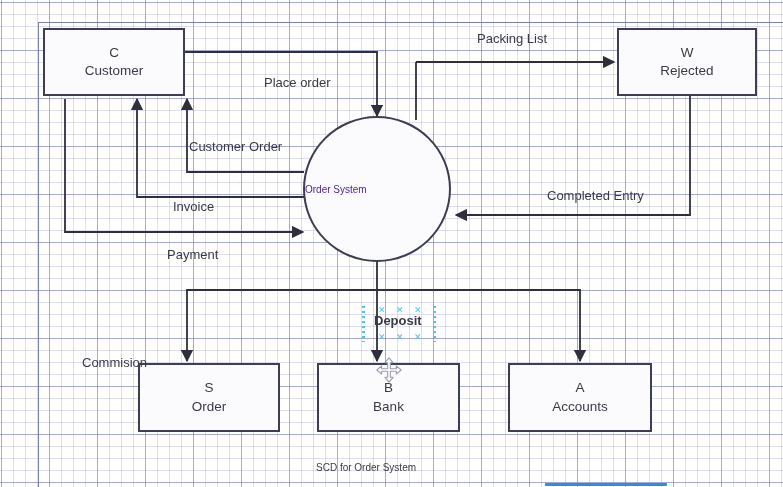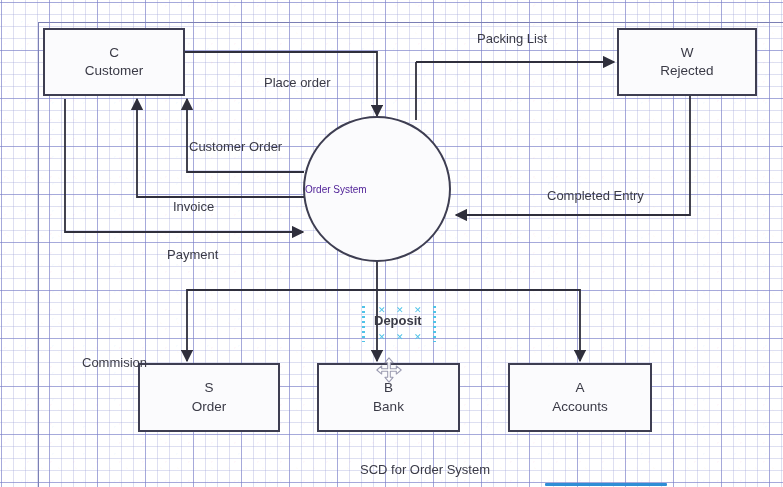--- a/index.html
+++ b/index.html
@@ -90,23 +90,22 @@
   .flow-label {
     position: absolute;
     color: #3a3a46;
     font-size: 13px;
     white-space: nowrap;
     background: transparent;
   }
   .caption {
     position: absolute;
     color: #3a3a46;
-    font-size: 13px;
+    font-size: 10px;
     white-space: nowrap;
-    margin-left: 44px;
   }
   
   .sel-marks {
     position: absolute;
     pointer-events: none;
   }
   .sel-col {
     position: absolute;
     width: 3px;
     top: 0;

